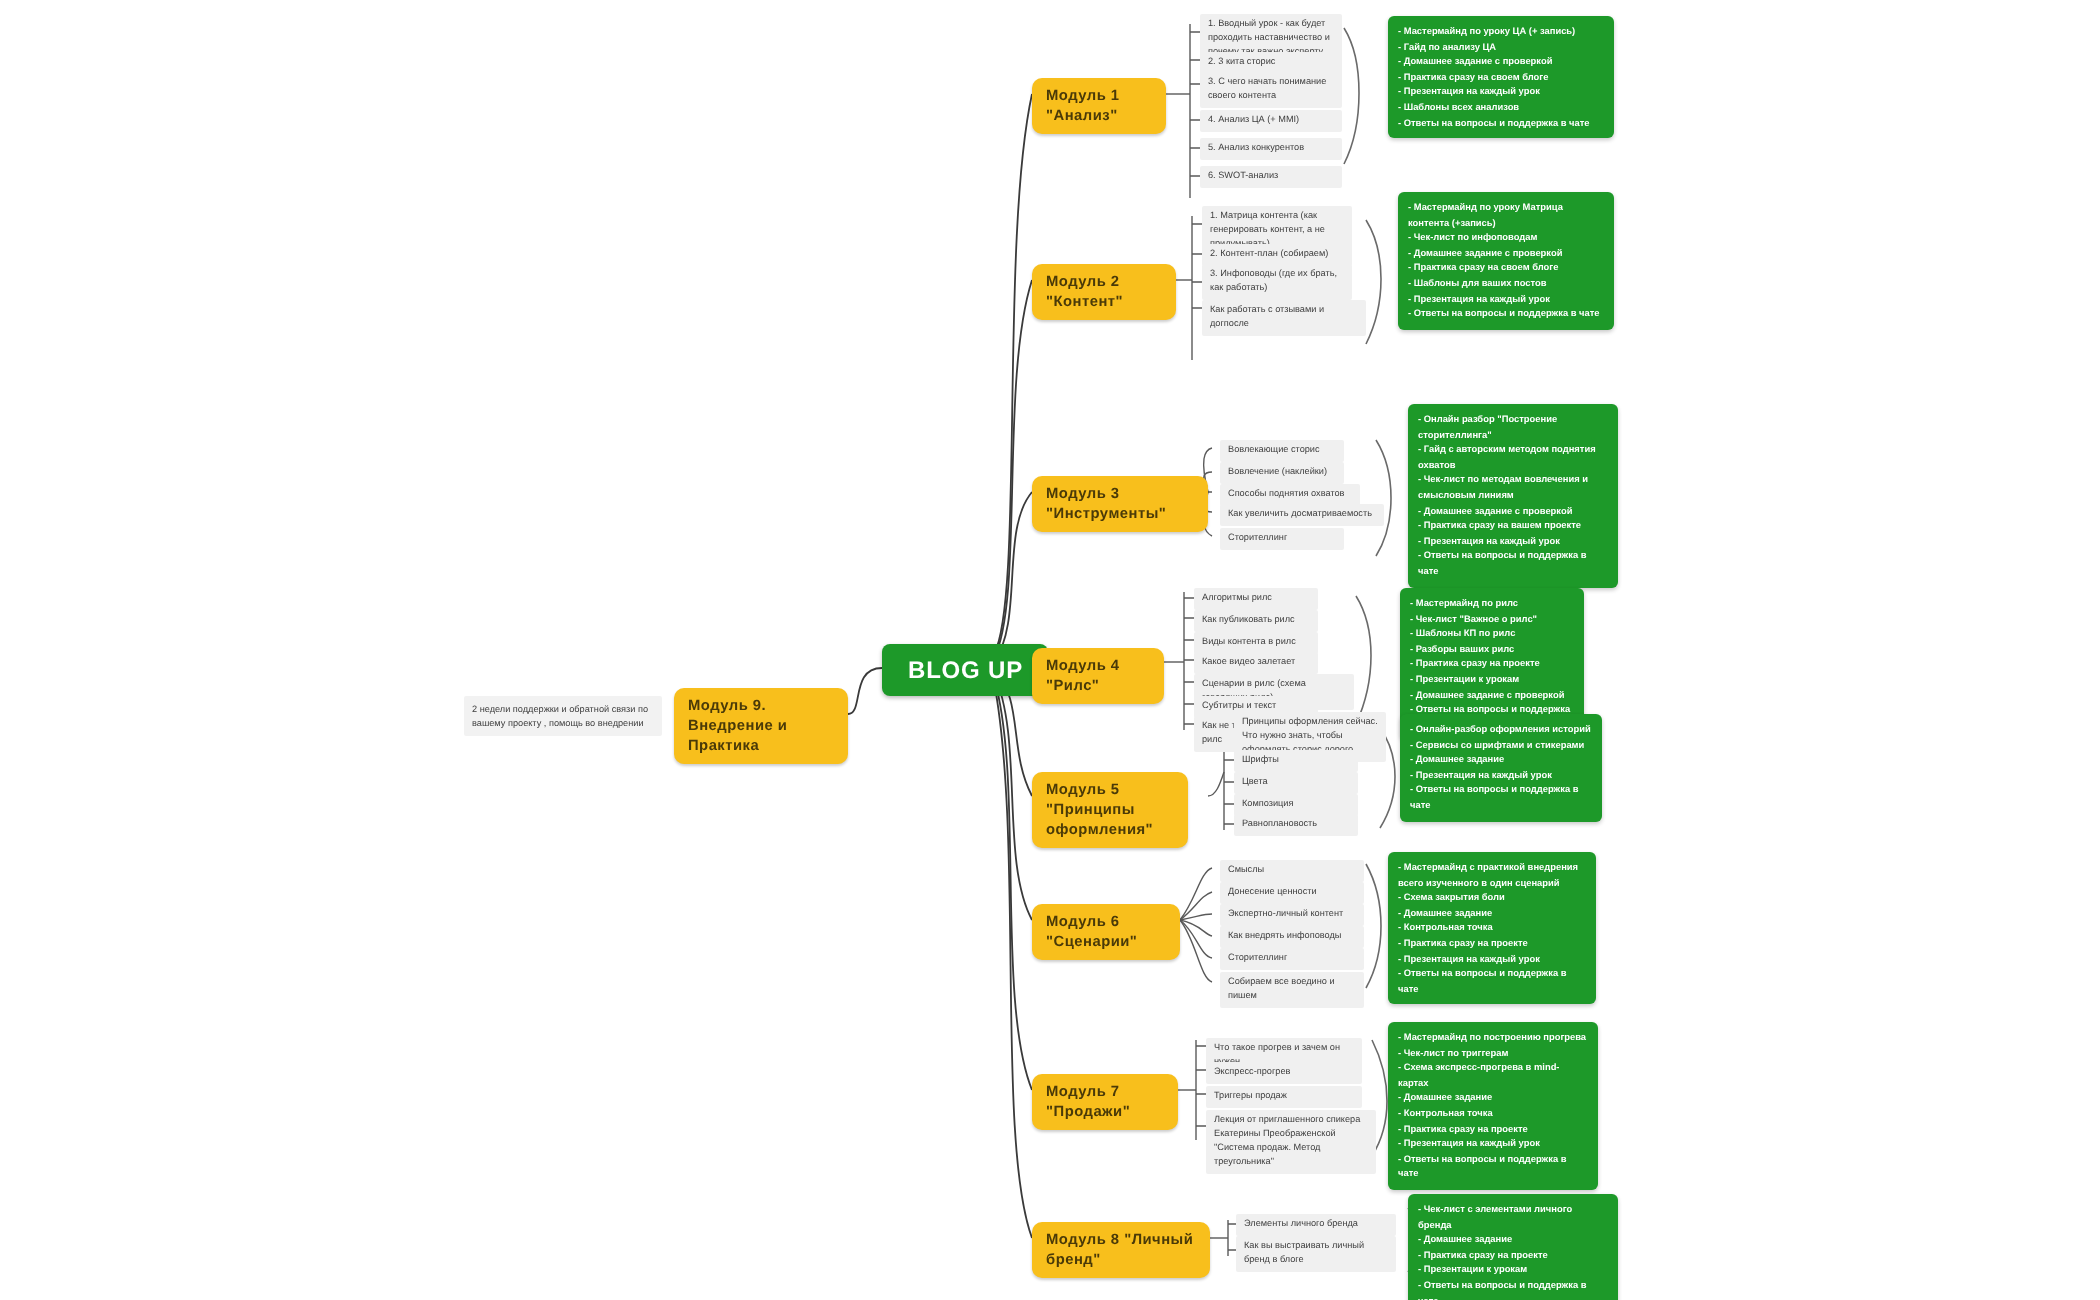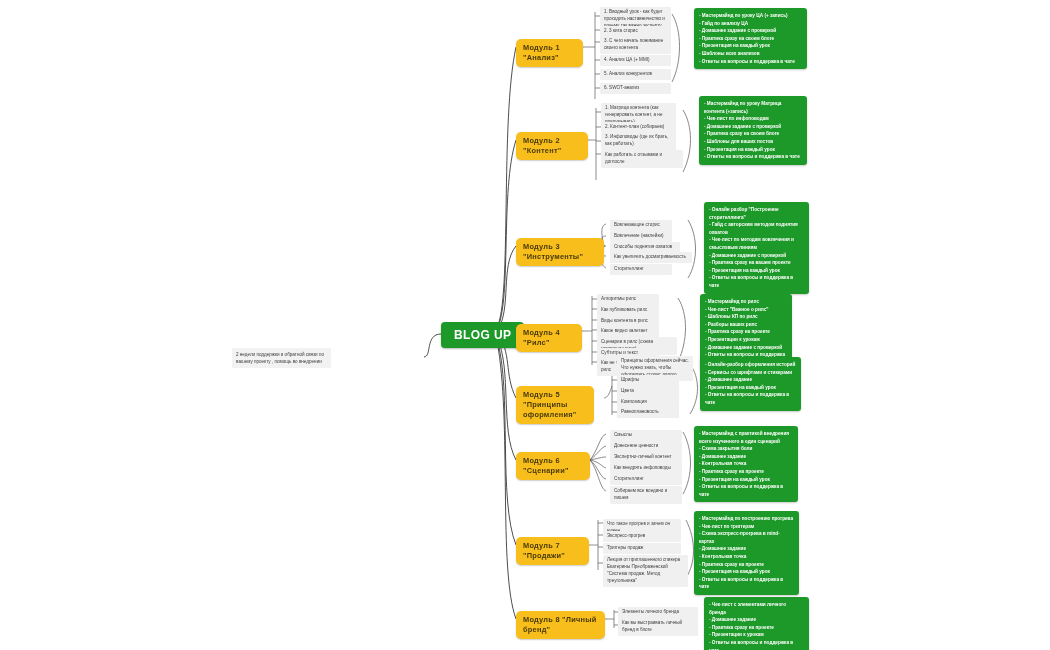--- a/index.html
+++ b/index.html
@@ -118,20 +118,21 @@
       <path d="M678,298 C688,314 688,340 678,362"></path>
       <path d="M690,364 C700,378 700,398 690,414"></path>
       <path d="M683,432 C693,450 693,476 683,494"></path>
       <path d="M686,520 C696,540 696,562 686,578"></path>
       <path d="M704,604 C712,614 712,626 704,636"></path>
     </g>
   </svg>
 
   <div class="node root-node" style="left:441px;top:322px;">BLOG UP</div>
 
+  <div class="node module-node" style="left:337px;top:344px;width:87px;">Модуль 9. Внедрение и Практика</div>
   <div class="side-note" style="left:232px;top:348px;width:99px;">2 недели поддержки и обратной связи по вашему проекту , помощь во внедрении</div>
 
   <div class="node module-node" style="left:516px;top:39px;width:67px;">Модуль 1 "Анализ"</div>
   <div class="leaf-group">
     <div class="leaf" style="left:600px;top:7px;width:71px;">1. Вводный урок - как будет проходить наставничество и почему так важно эксперту вести сторис</div>
     <div class="leaf" style="left:600px;top:26px;width:71px;">2. 3 кита сторис</div>
     <div class="leaf" style="left:600px;top:36px;width:71px;">3. С чего начать понимание своего контента</div>
     <div class="leaf" style="left:600px;top:55px;width:71px;">4. Анализ ЦА (+ MMI)</div>
     <div class="leaf" style="left:600px;top:69px;width:71px;">5. Анализ конкурентов</div>
     <div class="leaf" style="left:600px;top:83px;width:71px;">6. SWOT-анализ</div>

